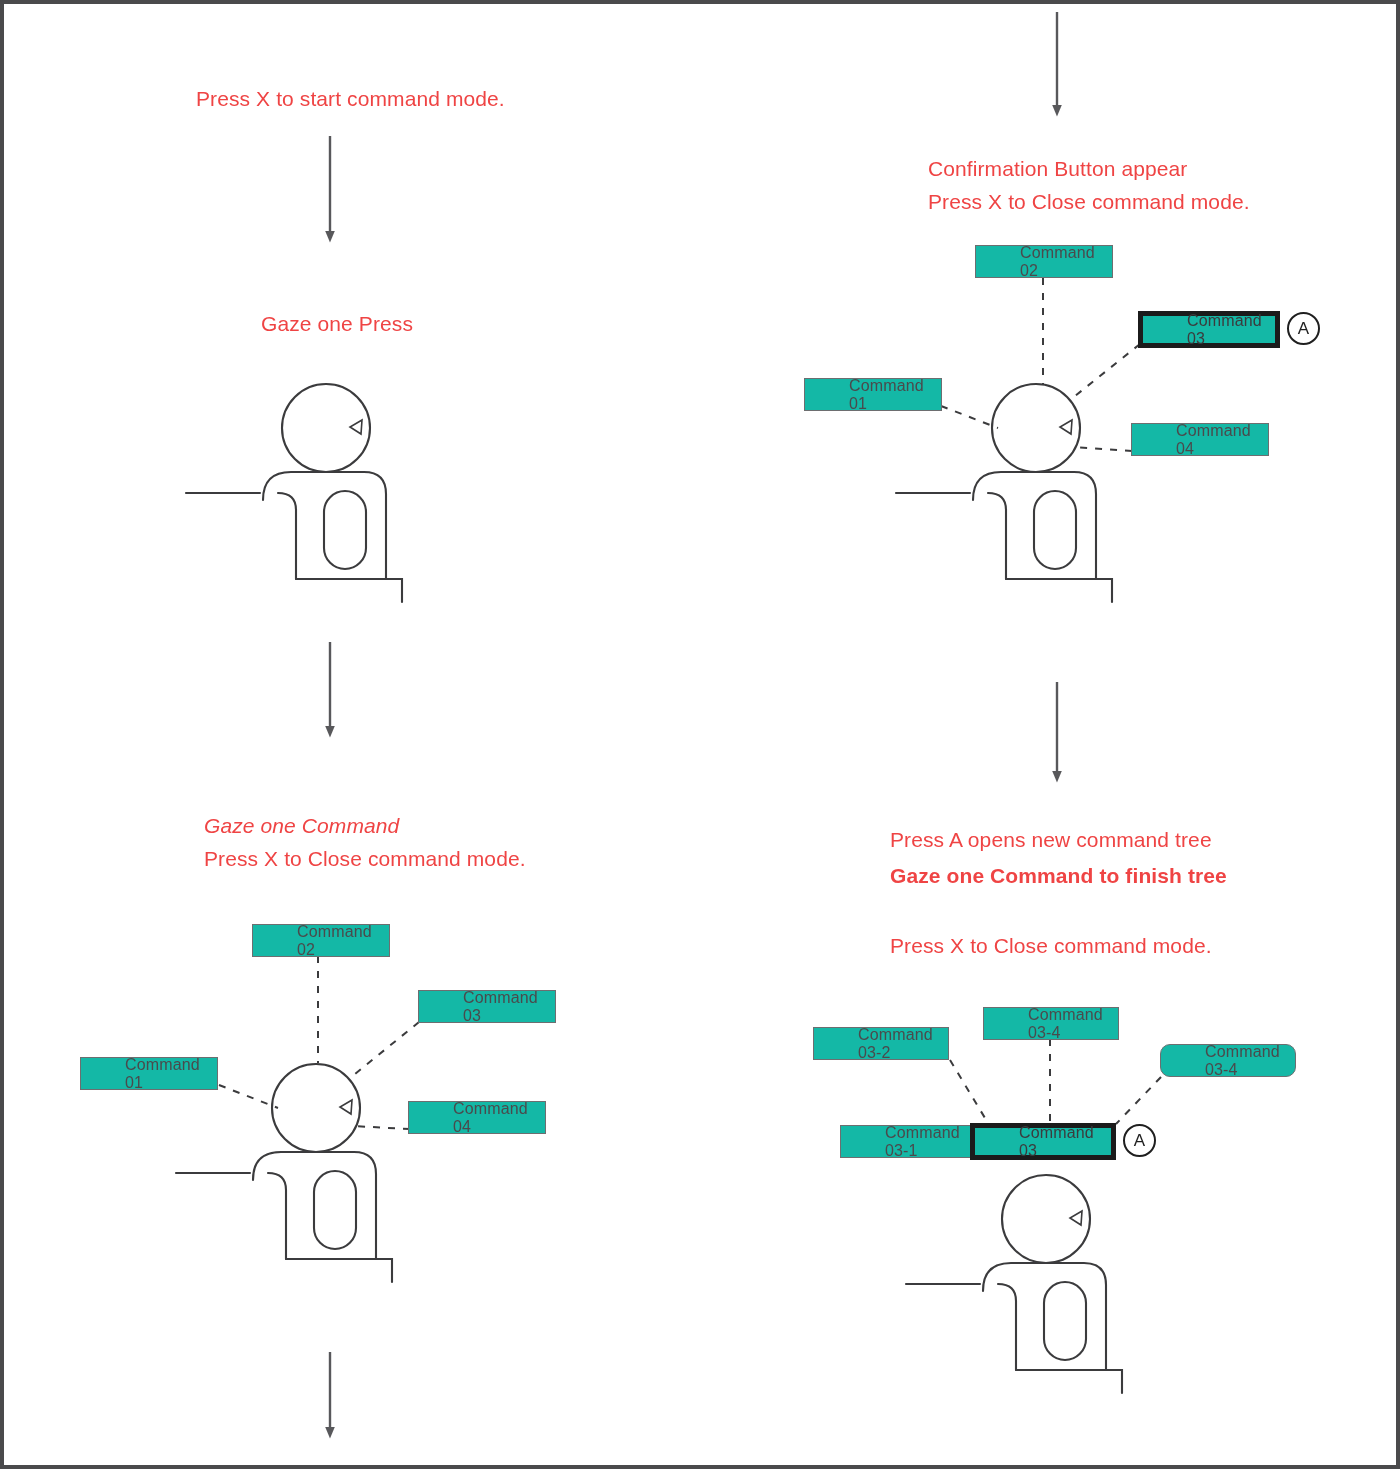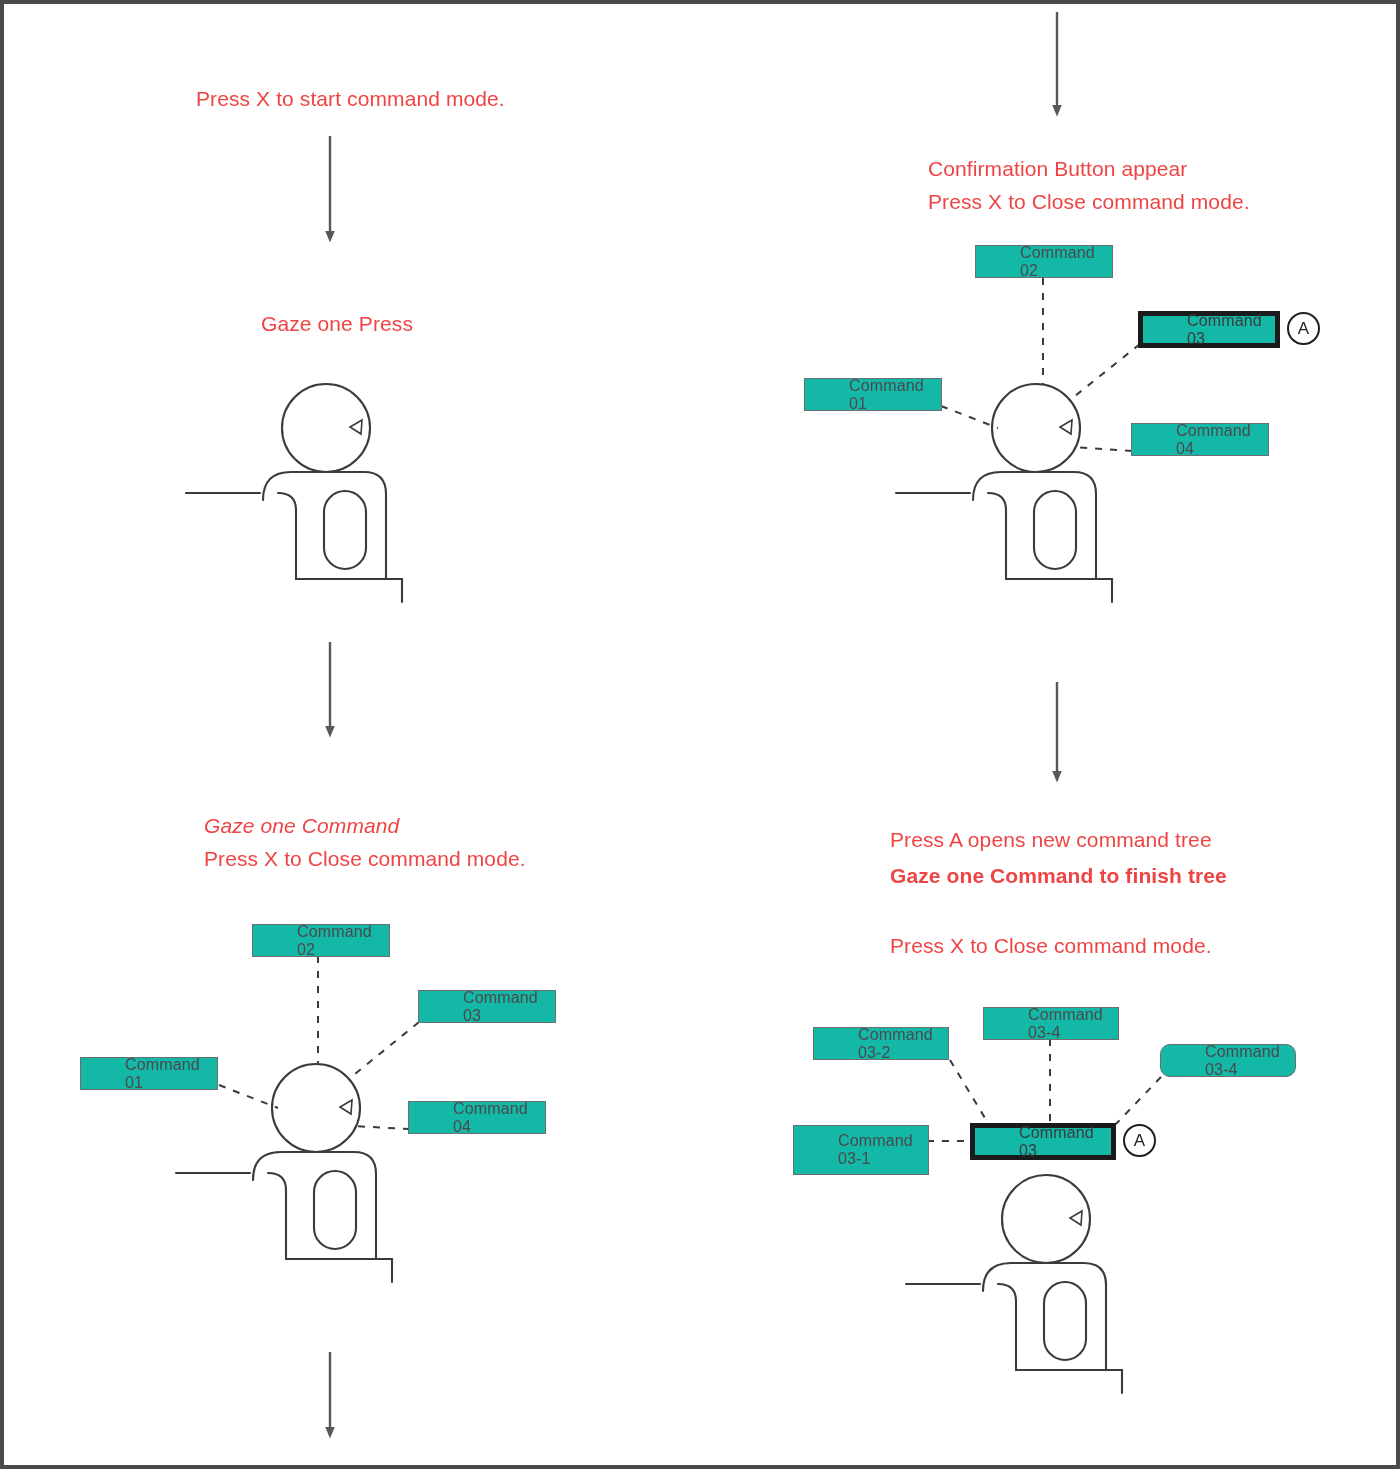--- a/index.html
+++ b/index.html
@@ -177,17 +177,17 @@
 
   <div class="cmd-box" style="left:971px; top:241px; width:138px; height:33px;">Command 02</div>
   <div class="cmd-box highlight" style="left:1134px; top:307px; width:142px; height:37px;">Command 03</div>
   <div class="badge-a" style="left:1283px; top:308px; width:33px; height:33px;">A</div>
   <div class="cmd-box" style="left:800px; top:374px; width:138px; height:33px;">Command 01</div>
   <div class="cmd-box" style="left:1127px; top:419px; width:138px; height:33px;">Command 04</div>
 
   <div class="cmd-box" style="left:979px; top:1003px; width:136px; height:33px;">Command 03-4</div>
   <div class="cmd-box" style="left:809px; top:1023px; width:136px; height:33px;">Command 03-2</div>
   <div class="cmd-box" style="left:1156px; top:1040px; width:136px; height:33px;border-radius:10px;">Command 03-4</div>
-  <div class="cmd-box" style="left:789px; top:1121px; width:136px; height:50px;">Command 03-1</div>
+  <div class="cmd-box" style="left:836px; top:1121px; width:136px; height:33px;">Command 03-1</div>
   <div class="cmd-box highlight" style="left:966px; top:1119px; width:146px; height:37px;">Command 03</div>
   <div class="badge-a" style="left:1119px; top:1120px; width:33px; height:33px;">A</div>
 
 </div>
 
 </body></html>

